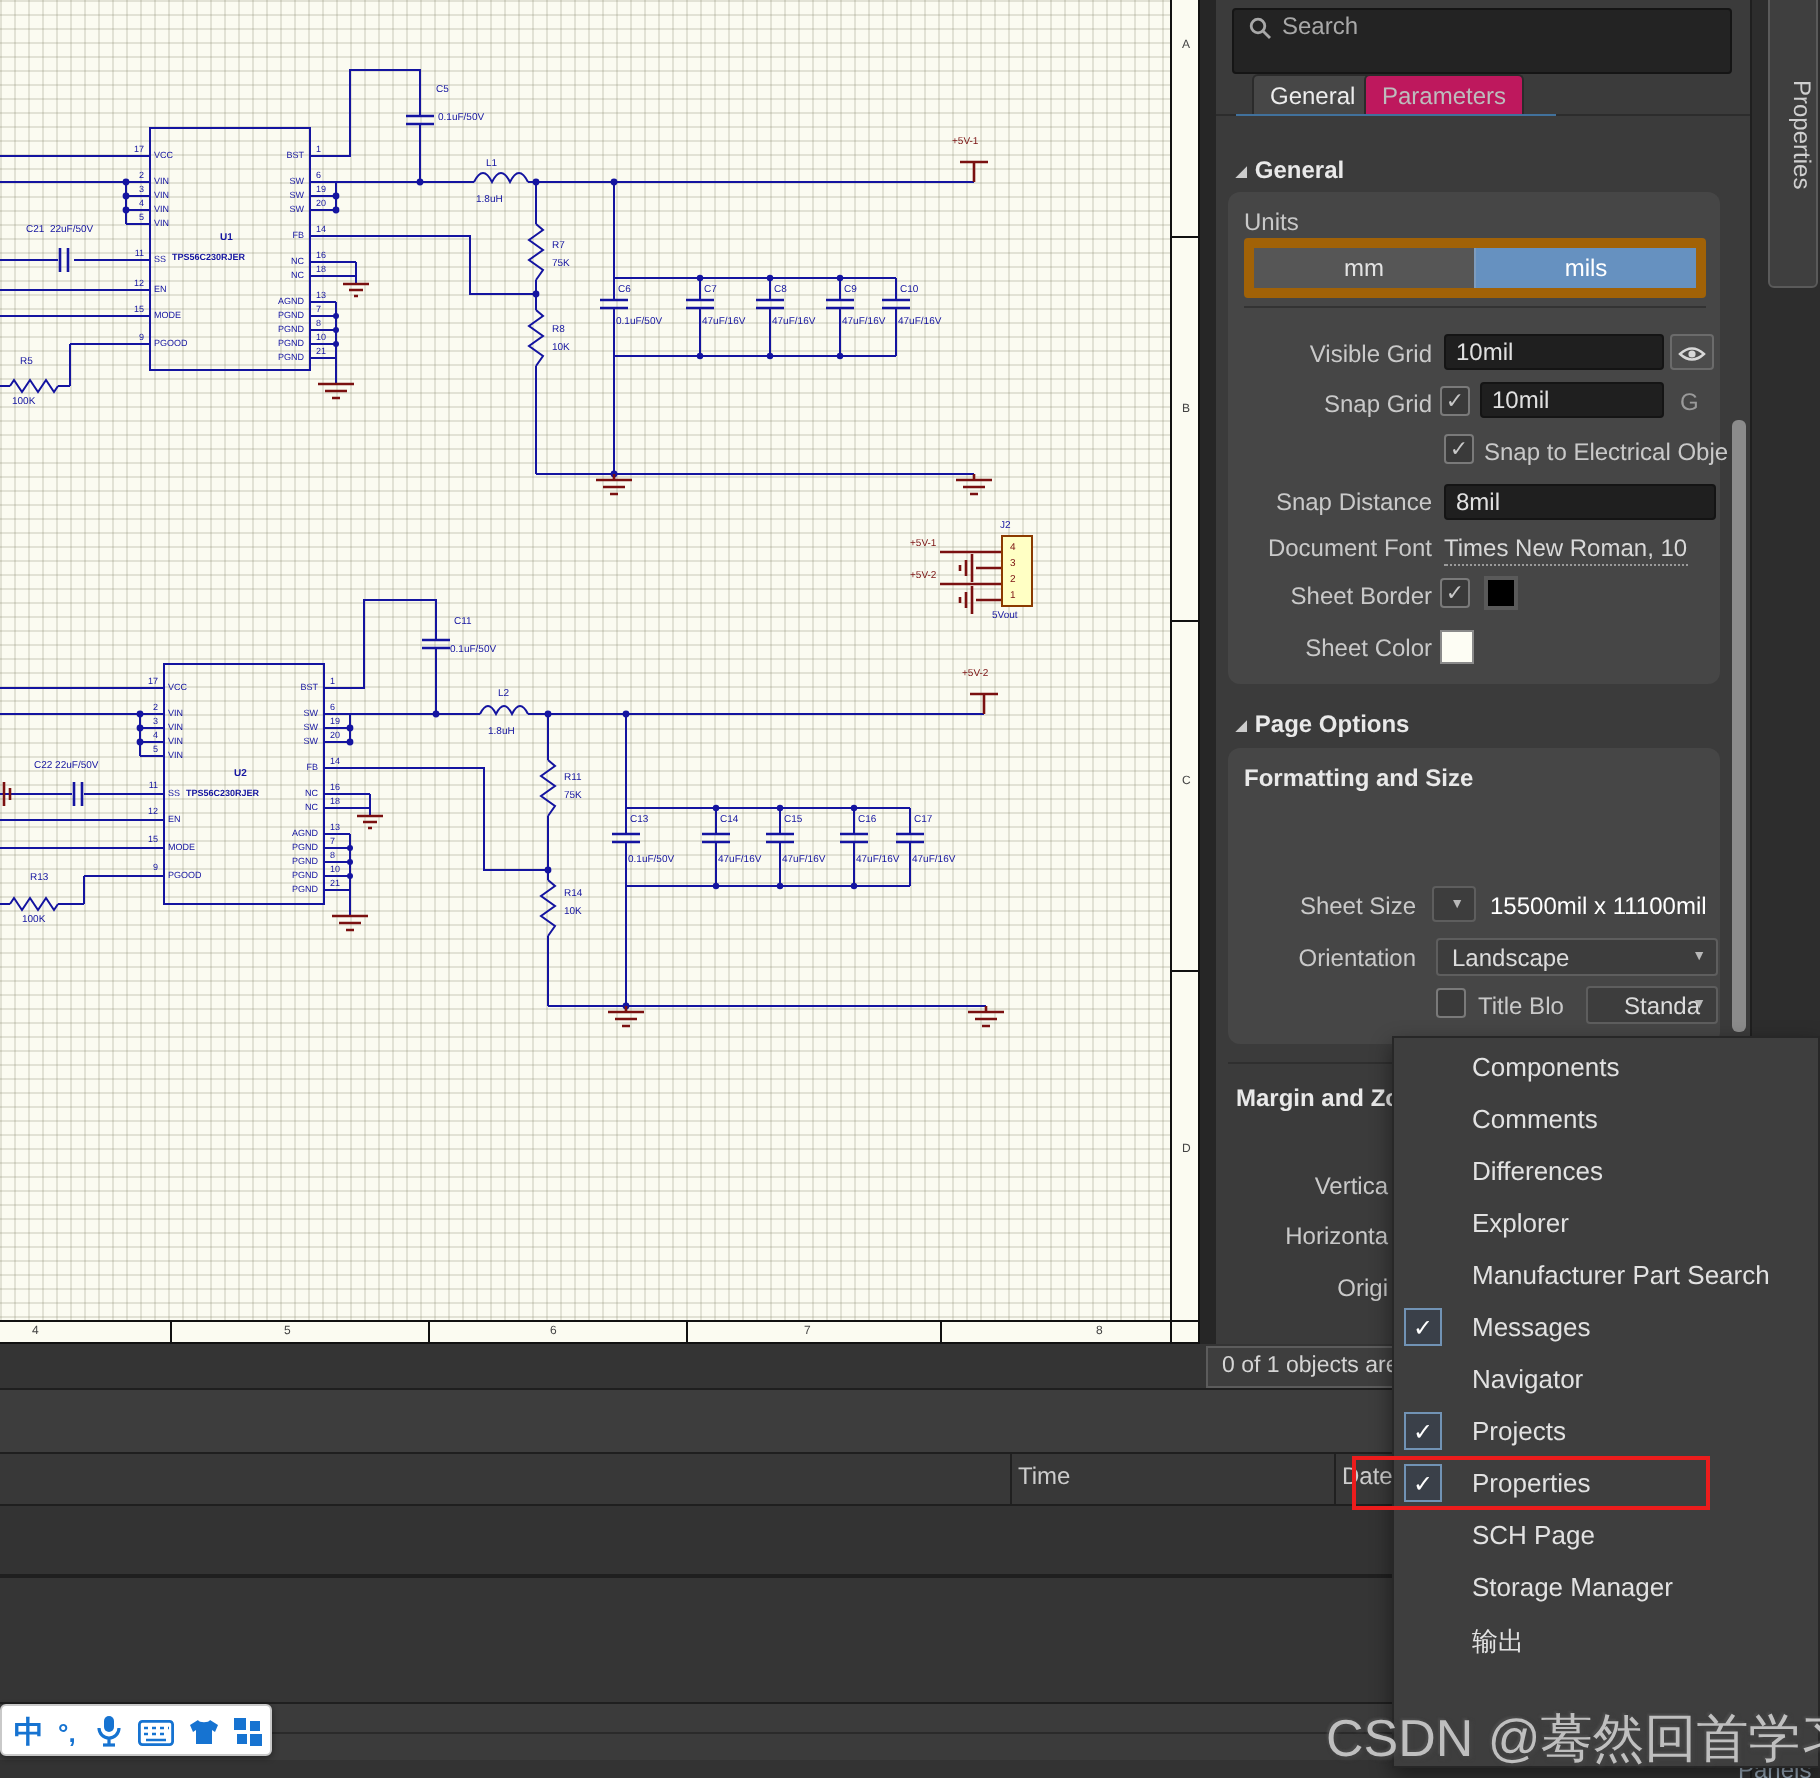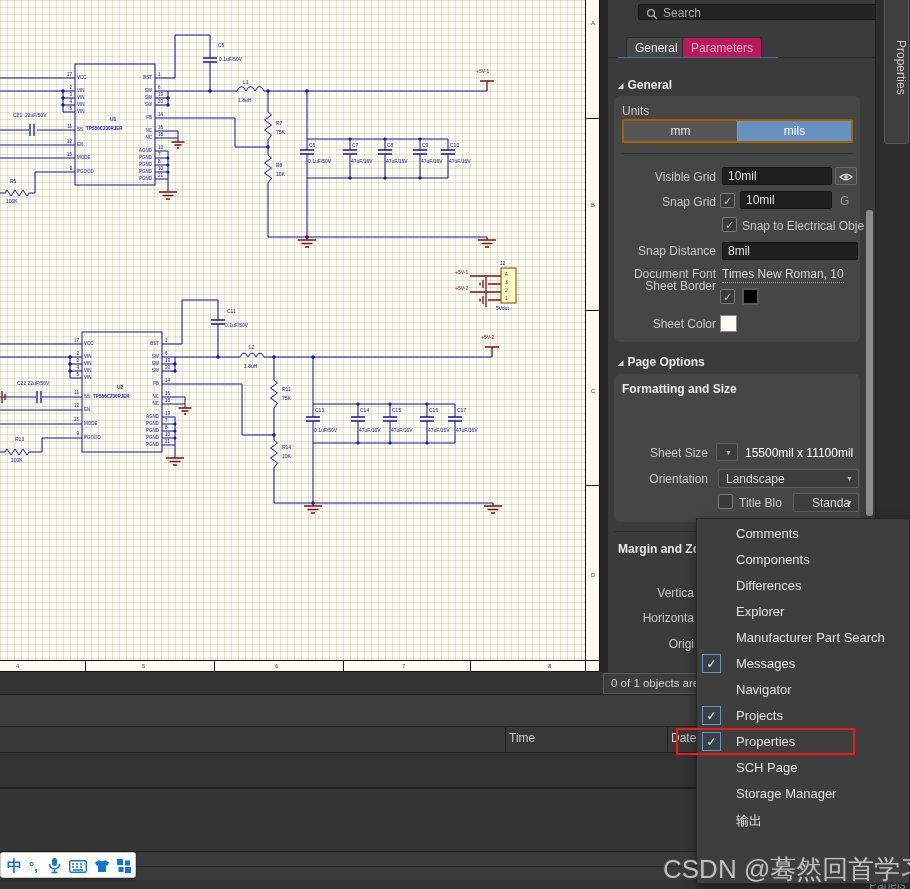--- a/index.html
+++ b/index.html
@@ -26,36 +26,36 @@
   .sch-label { position:absolute; font-size:5px; line-height:6px; color:#1414A0; white-space:pre; }
   .sch-label.b { font-weight:bold; }
   .sch-label.maroon { color:#7A1010; }
   .pin-grp { position:absolute; font-size:4.5px; line-height:7px; color:#1414A0; white-space:pre; }
   .pin-num { position:absolute; font-size:4.5px; line-height:7px; color:#1414A0; white-space:pre; width:12px; text-align:right; }
   .pin-num.l { text-align:left; width:16px; }
   .ra { text-align:right; width:30px; }
 
   
   #props { left:608px; top:0; width:267px; height:672px; background:#3b3b3b; z-index:0; }
-  .search-box { left:8px; top:4px; width:250px; height:16px; background:#232323;
-    border:1px solid #151515; border-radius:2px;margin-left:22px; }
+  .search-box { left:8px; top:4px; width:250px; height:33px; background:#232323;
+    border:1px solid #151515; border-radius:2px; }
   .search-box input { position:absolute; left:24px; top:0; width:220px; height:15px;
     background:transparent; border:none; outline:none; color:#cfcfcf; font-size:12px;
     font-family:"Liberation Sans",sans-serif; }
   .search-box input::placeholder { color:#a8a8a8; }
   .tab { top:37px; height:20px; font-size:12px; padding:3px 8px 0 8px; color:#bdbdbd;
     background:#be185d; border:1px solid #2b2b2b; border-bottom:none; border-radius:3px 3px 0 0; }
   .tab.active { background:#474747; color:#ececec; }
   .tab-underline { left:10px; top:57px; width:160px; height:1px; background:#41719c; }
   .sec-head { font-size:12px; font-weight:bold; color:#e9e9e9; }
   .tri { font-size:7px; color:#cccccc; margin-right:4px; vertical-align:1px; }
   .group { background:#464646; border-radius:6px; }
   .lbl { font-size:12px; color:#c9c9c9; }
   .ra-lbl { text-align:right; }
-  .seg-wrap { border:2px solid #a16207; border-radius:2px; display:flex; overflow:hidden; }
+  .seg-wrap { border:5px solid #a16207; border-radius:2px; display:flex; overflow:hidden; }
   .seg { flex:1; text-align:center; font-size:12px; color:#e3e3e3; padding-top:3px; height:20px;
     background:#565656; border-right:1px solid #7d9cbe; }
   .seg:last-child { border-right:none; }
   .seg.sel { background:#6691c0; color:#ffffff; }
   .seg.dark { background:#4a4a4a; }
   .field { background:#1f1f1f; border:1px solid #141414; border-radius:2px; color:#e0e0e0;
     font-size:12px; font-family:"Liberation Sans",sans-serif; padding:0 5px; outline:none; }
   .chk { width:15px; height:15px; background:#3a3a3a; border:1px solid #7a7a7a; border-radius:2px;
     color:#c8c8c8; font-size:11px; text-align:center; line-height:14px; }
   .eye-btn { width:22px; height:18px; background:#4c4c4c; border:1px solid #6b6b6b; border-radius:2px;
@@ -430,21 +430,21 @@
 
       <div class="abs chk" style="left:108px;top:121px">✓</div>
       <div class="abs lbl" style="left:128px;top:123px;white-space:nowrap">Snap to Electrical Obje</div>
 
       <div class="abs lbl ra-lbl" style="left:-4px;top:148px;width:106px">Snap Distance</div>
       <input class="abs field" style="left: 108px; top: 146px; width: 136px; height: 18px;" value="8mil">
 
       <div class="abs lbl ra-lbl" style="left:-4px;top:171px;width:106px">Document Font</div>
       <div class="abs lbl" style="left:108px;top:171px;color:#d8d8d8;border-bottom:1px dotted #9a9a9a;padding-bottom:1px">Times New Roman, 10</div>
 
-      <div class="abs lbl ra-lbl" style="left:6px;top:183px;width:96px">Sheet Border</div>
+      <div class="abs lbl ra-lbl" style="left:6px;top:195px;width:96px">Sheet Border</div>
       <div class="abs chk" style="left:106px;top:193px">✓</div>
       <div class="abs" style="left:128px;top:192px;width:17px;height:17px;background:#000;border:2px solid #5a5a5a"></div>
 
       <div class="abs lbl ra-lbl" style="left:6px;top:221px;width:96px">Sheet Color</div>
       <div class="abs" style="left:106px;top:219px;width:17px;height:17px;background:#FDFDF4;border:1px solid #8a8a8a"></div>
     </div>
 
     <div class="abs sec-head" style="left:10px;top:355px"><span class="tri">◢</span><span>Page Options</span></div>
 
     <div class="abs group" style="left:6px;top:374px;width:246px;height:148px">
@@ -527,24 +527,24 @@
       <rect x="1.5" y="8" width="5" height="5" fill="#1673d1"></rect>
       <rect x="8" y="8" width="6" height="6" fill="#1673d1"></rect>
     </svg>
   </div>
 
   <div id="panels-label" class="abs">Panels</div>
 
   <div id="menu" class="abs">
     <div style="height:2px"></div>
     <div class="menu-item">
+        <span class="mi-label">Components</span>
+      </div>
+    <div class="menu-item">
         <span class="mi-label">Comments</span>
-      </div>
-    <div class="menu-item">
-        <span class="mi-label">Components</span>
       </div>
     <div class="menu-item">
         <span class="mi-label">Differences</span>
       </div>
     <div class="menu-item">
         <span class="mi-label">Explorer</span>
       </div>
     <div class="menu-item">
         <span class="mi-label">Manufacturer Part Search</span>
       </div>

